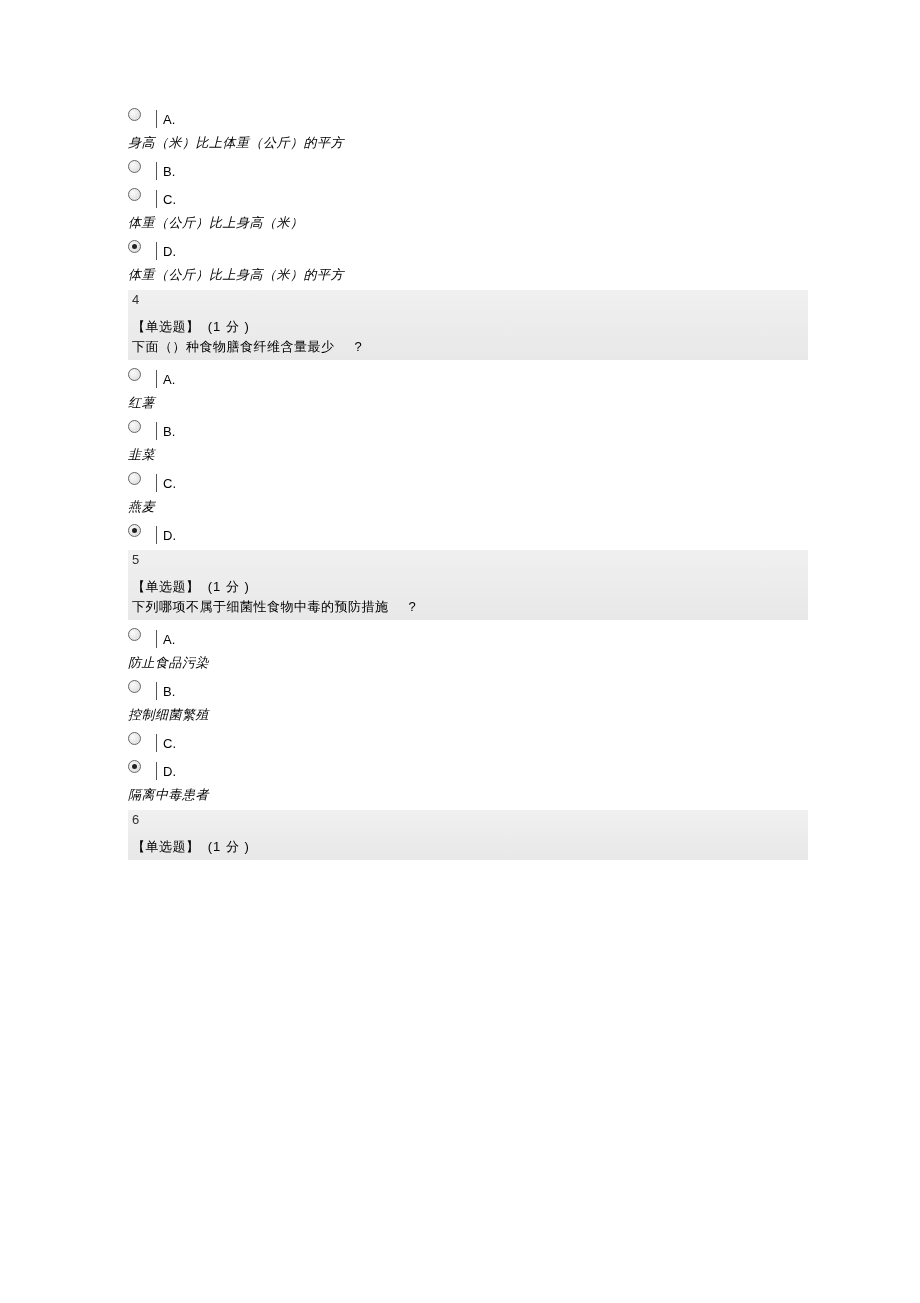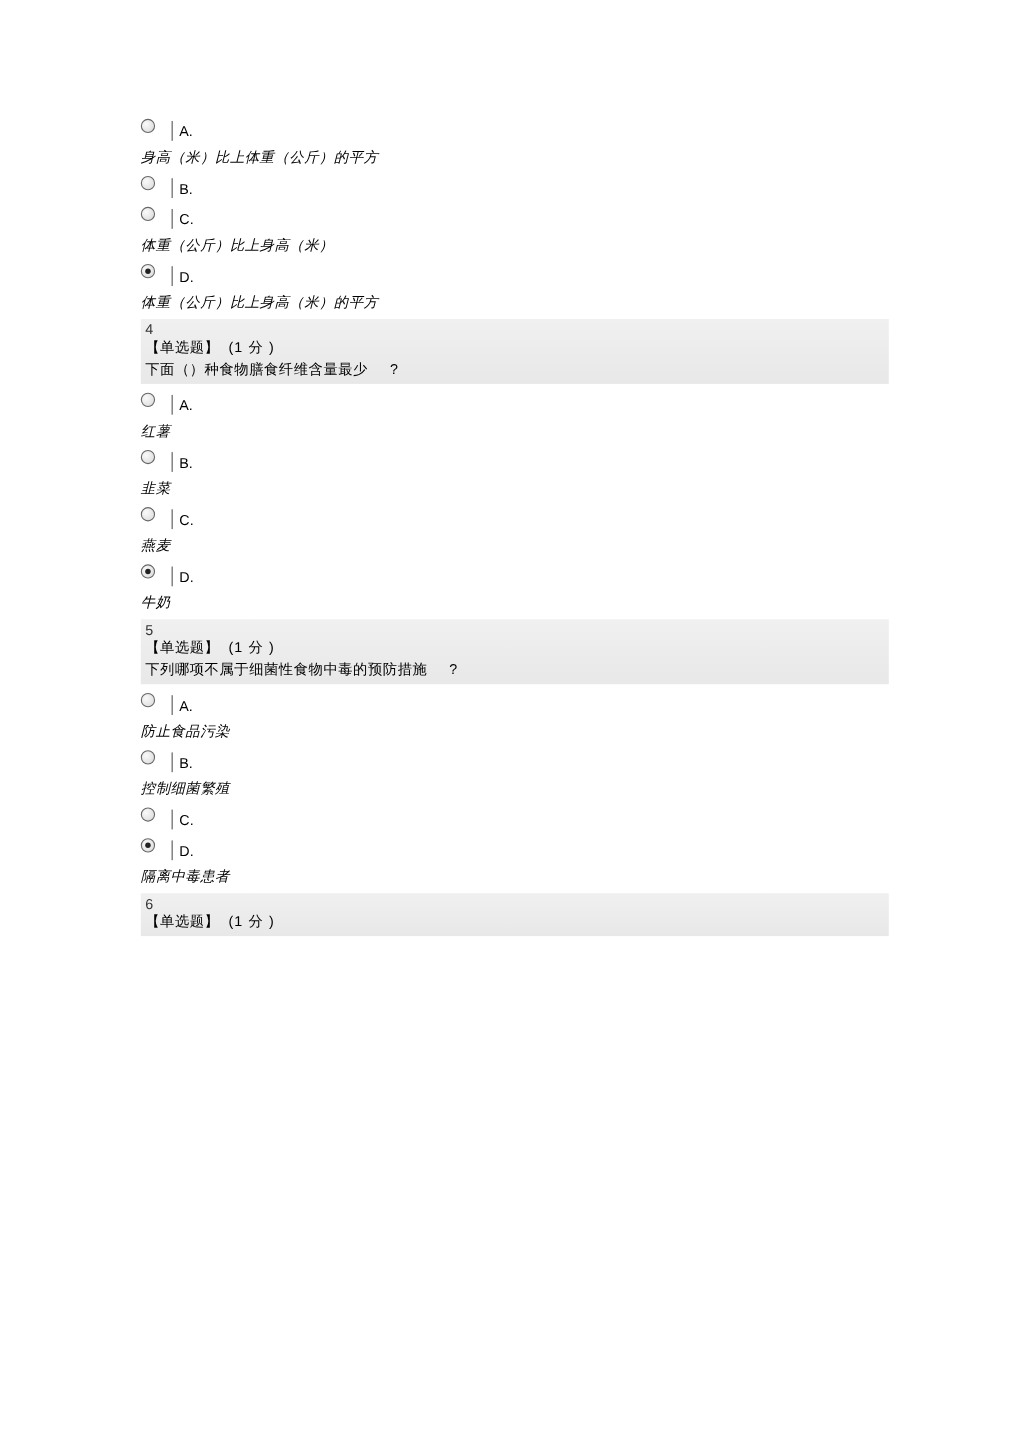--- a/index.html
+++ b/index.html
@@ -77,21 +77,21 @@
       padding: 2px 4px 4px 4px;
       margin-top: 6px;
     }
     .question-number {
       font-size: 13px;
       color: #333;
     }
     .question-type {
       font-size: 13px;
       color: #000;
-      margin-top: 0;
+      margin-top: 11px;
       letter-spacing: 0.5px;
     }
     .question-type .points {
       font-family: Arial, sans-serif;
       letter-spacing: 1px;
     }
     .question-text {
       font-size: 13px;
       margin-top: 2px;
       letter-spacing: 0.5px;
@@ -165,21 +165,20 @@
       <span class="divider"></span>
       <span class="option-letter">C.</span>
     </div>
     <div class="option-text">燕麦</div>
 
     <div class="option-row">
       <span class="radio-wrap"><span class="radio-circle selected"></span></span>
       <span class="divider"></span>
       <span class="option-letter">D.</span>
     </div>
-    <div class="option-text">牛奶</div>
   </div>
 
   <div class="question-header">
     <div class="question-number">5</div>
     <div class="question-type">
       <span>【单选题】</span>&nbsp;&nbsp;<span class="points">(1  分 )</span>
     </div>
     <div class="question-text">
       <span>下列哪项不属于细菌性食物中毒的预防措施</span><span class="qmark">?</span>
     </div>

